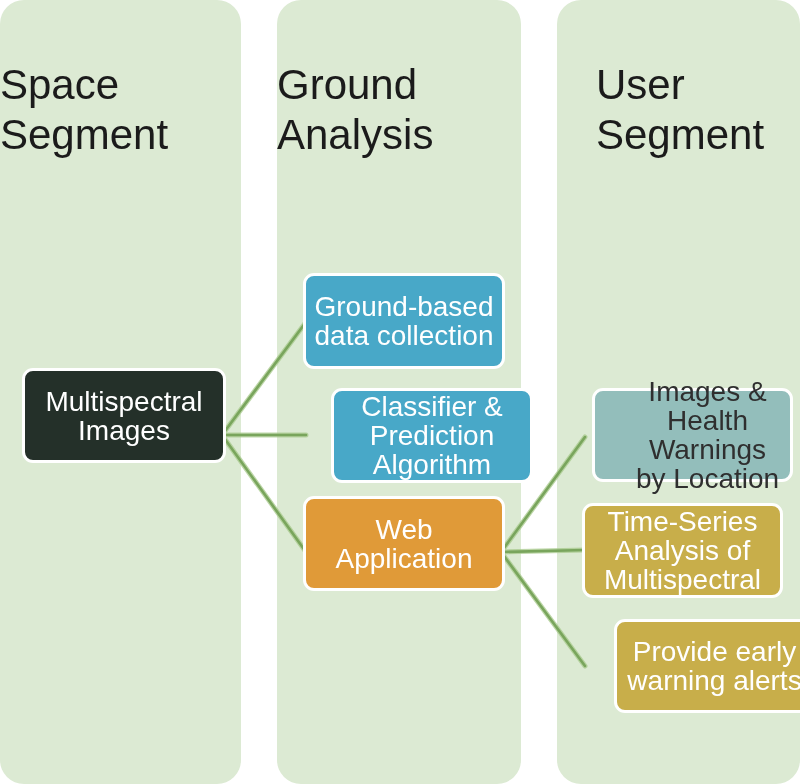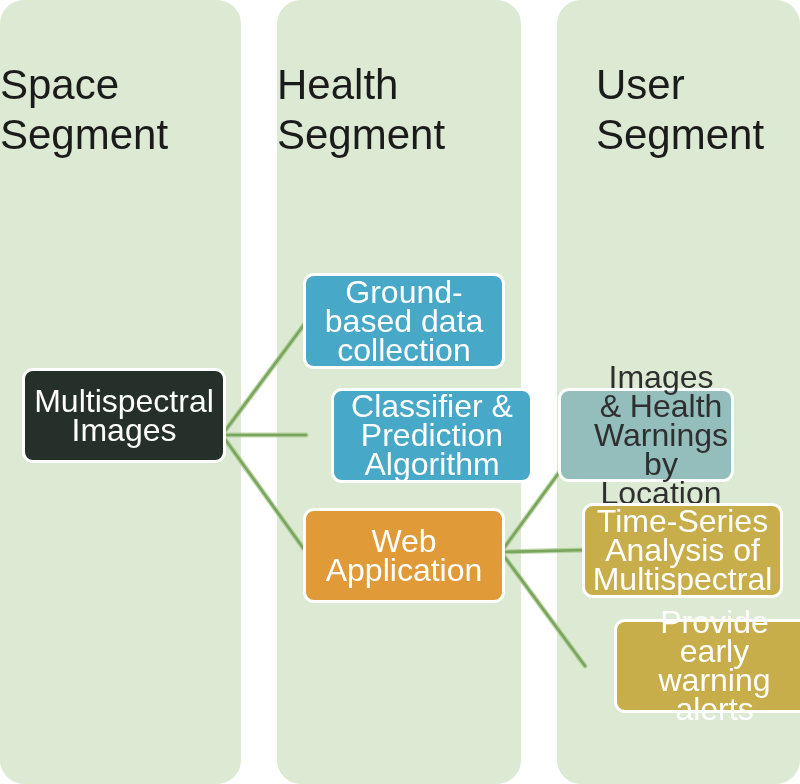--- a/index.html
+++ b/index.html
@@ -48,43 +48,43 @@
   .node {
     position: absolute;
     z-index: 3;
     box-sizing: border-box;
     border: 3px solid #ffffff;
     border-radius: 11px;
     display: flex;
     align-items: center;
     justify-content: center;
     text-align: center;
-    font-size: 32px;
+    font-size: 28px;
     line-height: 29px;
     padding: 4px 6px;
   }
   .node-multispectral { left: 22px;  top: 368px; width: 204px; height: 95px; }
   .node-ground-data   { left: 303px; top: 273px; width: 202px; height: 96px; }
   .node-classifier    { left: 303px; top: 388px; width: 202px; height: 95px; margin-left: 28px; }
-  .node-webapp        { left: 303px; top: 508px; width: 202px; height: 95px; }
-  .node-images-health { left: 558px; top: 388px; width: 176px; height: 94px; padding-left: 36px; }
+  .node-webapp        { left: 303px; top: 496px; width: 202px; height: 95px; }
+  .node-images-health { left: 592px; top: 388px; width: 201px; height: 94px; padding-left: 36px; }
   .node-timeseries    { left: 582px; top: 503px; width: 201px; height: 95px; }
   .node-early-warning { left: 614px; top: 619px; width: 201px; height: 94px; }
 </style>
 </head>
 <body>
 
 <div class="canvas">
 
   <div class="panel panel-space" style="background-color: rgb(220, 234, 211);">
     <div class="panel-title" style="color: rgb(27, 27, 27);">Space Segment</div>
   </div>
 
   <div class="panel panel-ground" style="background-color: rgb(220, 234, 211);">
-    <div class="panel-title" style="color: rgb(27, 27, 27);">Health Segment</div>
+    <div class="panel-title" style="color: rgb(27, 27, 27);">Ground Analysis</div>
   </div>
 
   <div class="panel panel-user" style="background-color: rgb(220, 234, 211);">
     <div class="panel-title" style="color: rgb(27, 27, 27); margin-left: 39px;">User Segment</div>
   </div>
 
   <svg class="edges-svg" width="800" height="784" viewBox="0 0 800 784">
     <g stroke="#a7c98b" stroke-width="5" stroke-linecap="round" opacity="0.75">
       <line x1="222" y1="435" x2="306" y2="322"></line>
       <line x1="222" y1="435" x2="306" y2="435"></line>

